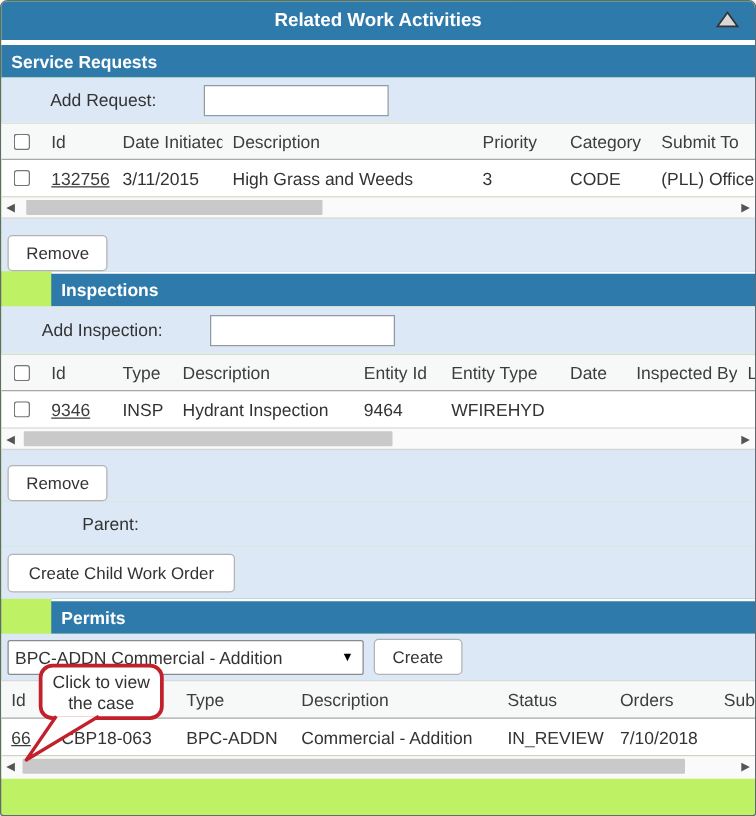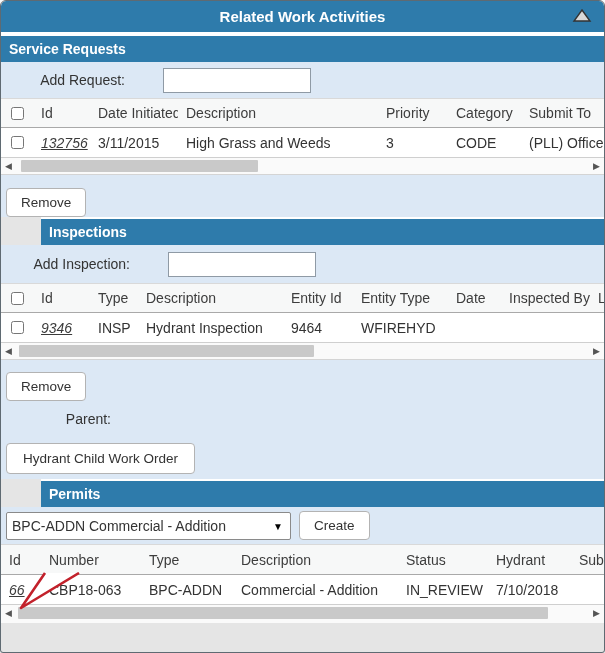--- a/index.html
+++ b/index.html
@@ -1,20 +1,20 @@
 <!DOCTYPE html>
 <html><head>
 <meta charset="utf-8">
 <style>
   * { margin:0; padding:0; box-sizing:border-box; }
   html,body { background:#fff; font-family:"Liberation Sans", sans-serif; }
   .panel{
     position:relative; width:605px; height:653px; margin:0 auto;
     border:1px solid #5f6a72; border-radius:6px 6px 3px 3px;
-    background:#e5e5e5; overflow:hidden; box-shadow:0 1px 3px rgba(0,0,0,.25);
+    background:#bef264; overflow:hidden; box-shadow:0 1px 3px rgba(0,0,0,.25);
   }
   
   .titlebar{
     height:31px; background:#2e7bab; color:#fff; display:flex; align-items:center;
     justify-content:center; position:relative; font-weight:bold; font-size:15px;
     border-radius:5px 5px 0 0;
   }
   .collapse-btn{ position:absolute; right:12px; top:8px; width:20px; height:14px; cursor:pointer; }
   .gap{ height:4px; background:#fff; }
   
@@ -39,21 +39,21 @@
     font-family:"Liberation Sans",sans-serif; white-space:nowrap;
   }
   
   .tbl{ width:100%; overflow:hidden; background:#fff; }
   .trow{ display:grid; height:30px; align-items:center; overflow:hidden; white-space:nowrap; }
   .thead{ background:#f7f8f8; color:#3d3d3d; border-top:1px solid #d9d9d9; border-bottom:1px solid #a9a9a9; }
   .tdata{ color:#333; border-bottom:1px solid #cfcfcf; }
   .cell{ padding-left:8px; font-size:14px; overflow:hidden; }
   .cb-cell{ display:flex; justify-content:center; padding:0; }
   .cbox{ width:13px; height:13px; accent-color:#bbb; }
-  .lnk{ color:#3b3b3b; text-decoration:underline; cursor:pointer;font-style:italic; }
+  .lnk{ color:#3b3b3b; text-decoration:underline; cursor:pointer; }
   .grid-sr{ grid-template-columns:32px 57px 88px 200px 70px 73px 1fr; }
   .grid-in{ grid-template-columns:32px 57px 48px 145px 70px 95px 53px 89px 1fr; }
   .grid-pm{ grid-template-columns:40px 100px 92px 165px 90px 83px 1fr; }
   
   .hscroll{
     position:relative; height:17px; background:#fafafa; border-bottom:1px solid #d4d4d4;
   }
   .hs-arrow{ position:absolute; top:3px; font-size:9px; color:#555; line-height:11px; cursor:pointer; }
   .hs-left{ left:4px; } .hs-right{ right:4px; }
   .hs-thumb{ position:absolute; top:2px; height:12px; background:#c9c9c9; border-radius:1px; cursor:grab; }
@@ -174,56 +174,60 @@
     <span class="hs-arrow hs-right">▶</span>
   </div>
   <div class="blue-row action-row" style="height:41px;">
     <button class="btn">Remove</button>
   </div>
 
   <div class="blue-row parent-row">
     <span class="parent-label">Parent:</span>
   </div>
   <div class="blue-row wo-btn-row">
-    <button class="btn" style="padding:7px 16px;">Hydrant Child Work Order</button>
+    <button class="btn" style="padding:7px 16px;">Create Child Work Order</button>
   </div>
 
   <div class="sec-head sep">
     <span>Permits</span>
   </div>
   <div class="blue-row permit-ctl-row">
     <div class="fake-select">
       <span>BPC-ADDN Commercial - Addition</span>
       <span class="arrow">▼</span>
     </div>
     <button class="btn" style="margin-left:8px;">Create</button>
   </div>
   <div class="tbl">
     <div class="trow thead grid-pm" style="height:31px;">
       <span class="cell">Id</span>
       <span class="cell">Number</span>
       <span class="cell">Type</span>
       <span class="cell">Description</span>
       <span class="cell">Status</span>
-      <span class="cell">Hydrant</span>
+      <span class="cell">Orders</span>
       <span class="cell">Sub</span>
     </div>
     <div class="trow tdata grid-pm">
       <span class="cell"><span class="lnk">66</span></span>
       <span class="cell">CBP18-063</span>
       <span class="cell">BPC-ADDN</span>
       <span class="cell">Commercial - Addition</span>
       <span class="cell">IN_REVIEW</span>
       <span class="cell">7/10/2018</span>
       <span class="cell"></span>
     </div>
   </div>
   <div class="hscroll" style="height:18px;border-bottom:none;">
     <span class="hs-arrow hs-left">◀</span>
     <span class="hs-thumb" style="left:17px;width:530px;"></span>
     <span class="hs-arrow hs-right">▶</span>
   </div>
 
+  <div class="callout">
+    <span>Click to view</span>
+    <span>the case</span>
+  </div>
   <svg class="callout-tail" width="80" height="40">
     <path d="M34,1 L10,36 L68,1" fill="#ffffff" stroke="#c2212b" stroke-width="2.6" stroke-linejoin="round"></path>
   </svg>
 
 </div>
 
 </body></html>

